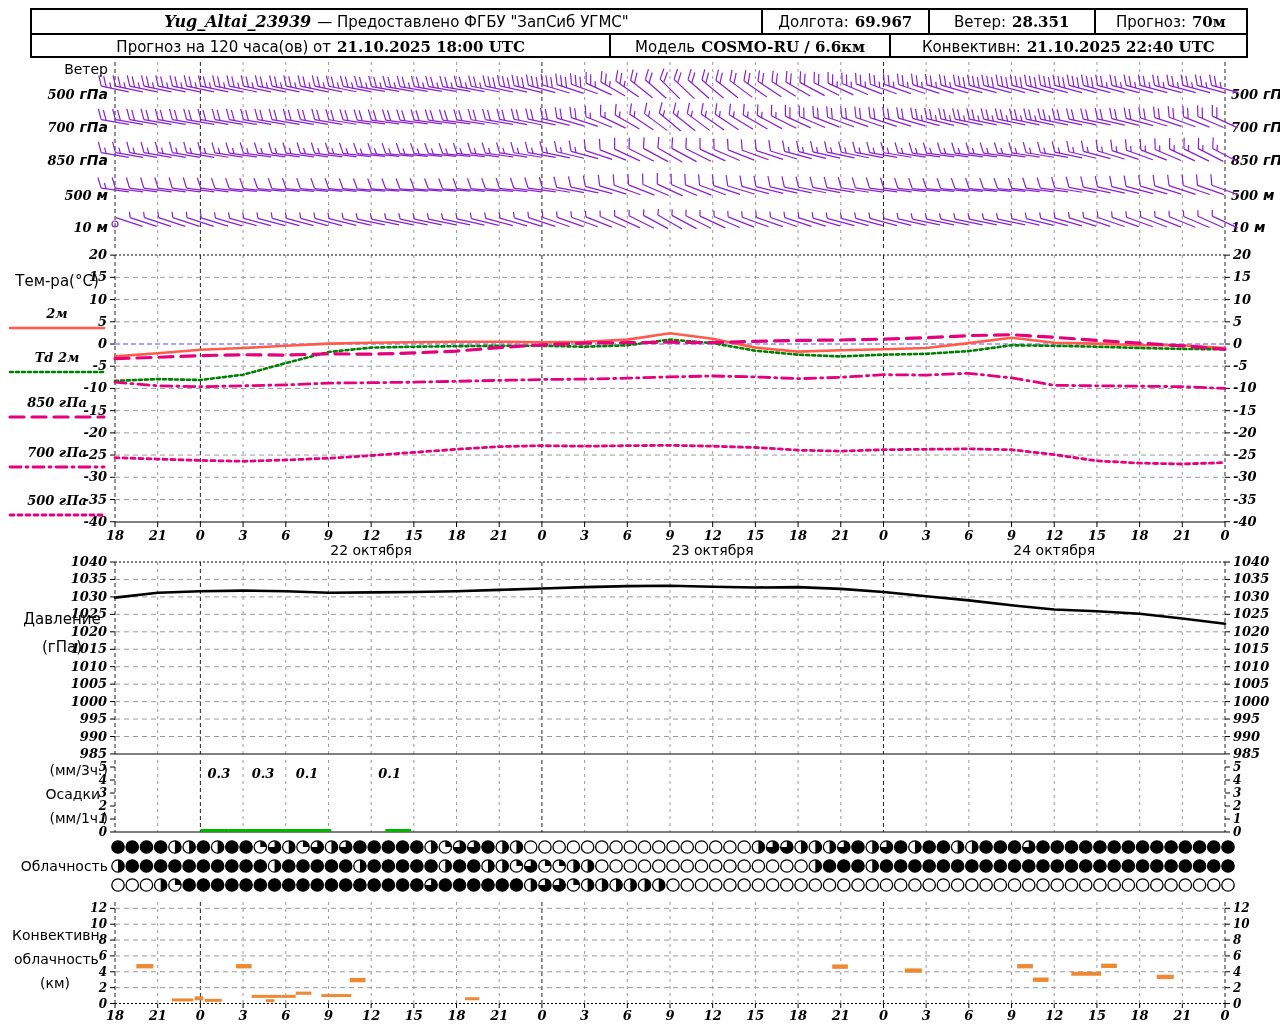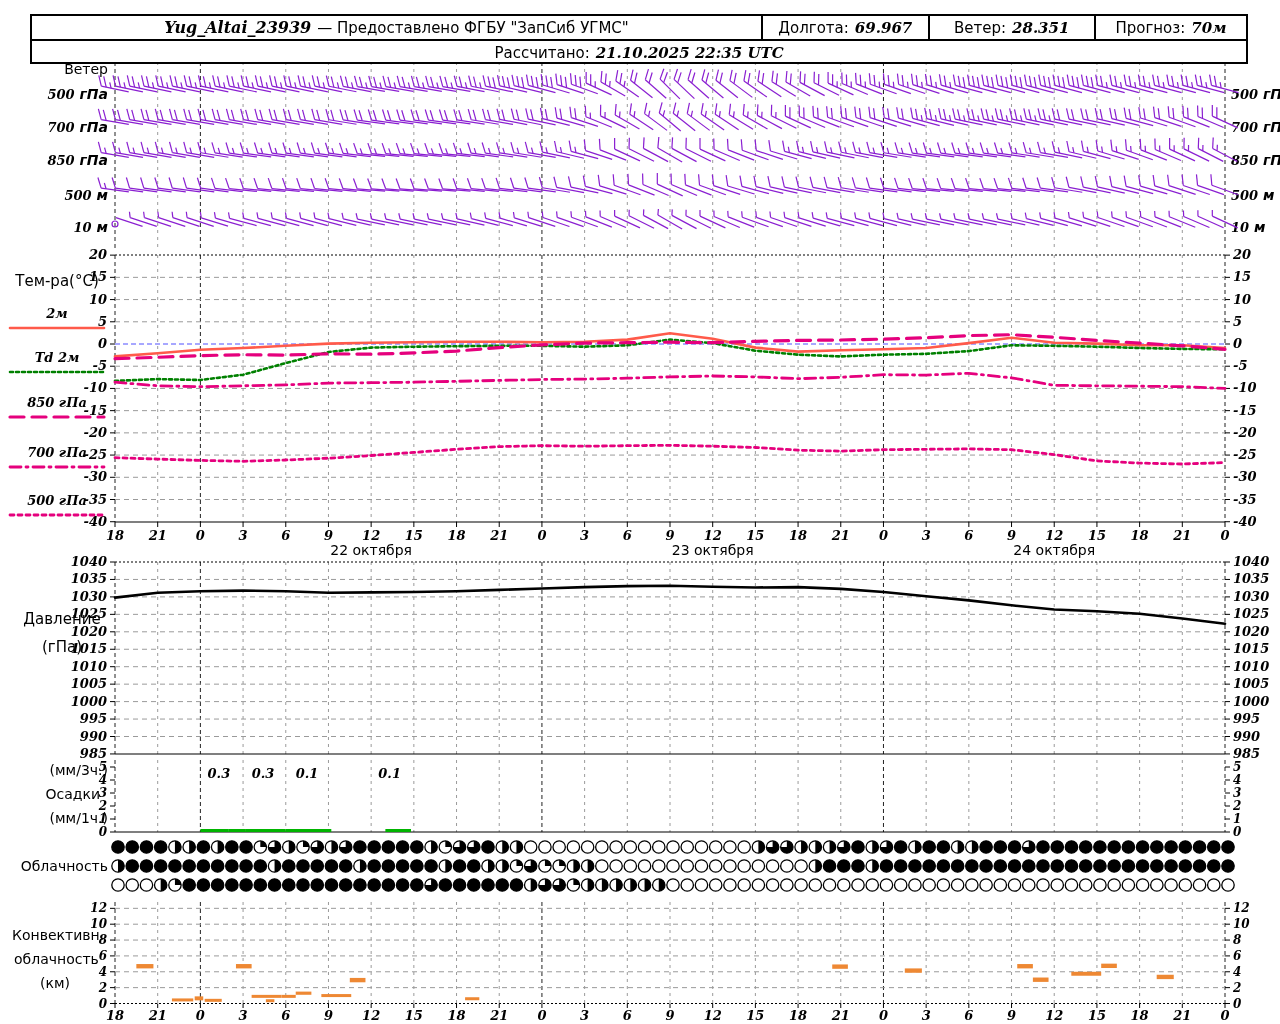--- a/index.html
+++ b/index.html
@@ -1,27 +1,27 @@
 <!DOCTYPE html>
 <html><head>
 <meta charset="utf-8">
 <style>
   html,body{margin:0;padding:0;background:#fff;}
   #page{position:relative;width:1280px;height:1024px;background:#fff;overflow:hidden;
         font-family:"DejaVu Sans",sans-serif;}
   #chart{position:absolute;left:0;top:0;}
   
   #hdr{position:absolute;left:30px;top:8px;width:1218px;height:50px;border:2px solid #000;
-       box-sizing:border-box;background:#fff;margin-top:6px;}
+       box-sizing:border-box;background:#fff;}
   .hrow{display:flex;height:23px;align-items:center;}
   .hrow1{border-bottom:2px solid #000;}
   .hcell{display:flex;align-items:center;justify-content:center;height:100%;
          font-size:15px;white-space:nowrap;gap:6px;}
   .hcell + .hcell{border-left:2px solid #000;}
-  .val{font-family:"DejaVu Serif",serif;font-style:italic;font-weight:bold;}
+  .val{font-family:"DejaVu Serif",serif;font-weight:bold;}
   .station{font-family:"DejaVu Serif",serif;font-style:italic;font-weight:bold;font-size:16px;}
   .modelname{font-family:"DejaVu Serif",serif;font-weight:bold;}
   
   .num{font-family:"DejaVu Serif",serif;font-style:italic;font-weight:bold;font-size:13px;fill:#000;}
   .num12{font-family:"DejaVu Serif",serif;font-style:italic;font-weight:bold;font-size:12px;fill:#000;}
   .lbl{font-family:"DejaVu Sans",sans-serif;font-size:14px;fill:#000;}
   .lbl15{font-family:"DejaVu Sans",sans-serif;font-size:15px;fill:#000;}
   .wlab{font-family:"DejaVu Serif",serif;font-style:italic;font-weight:bold;font-size:13px;fill:#000;}
 </style>
 </head>
@@ -1950,19 +1950,27 @@
       <div class="hcell" style="flex:1.15">
         <span>Ветер:</span>
         <span class="val">28.351</span>
       </div>
       <div class="hcell" style="flex:1.05">
         <span>Прогноз:</span>
         <span class="val">70м</span>
       </div>
     </div>
     <div class="hrow">
+      <div class="hcell" style="flex:2.6">
+        <span>Прогноз на 120 часа(ов) от</span>
+        <span class="val">21.10.2025 18:00 UTC</span>
+      </div>
+      <div class="hcell" style="flex:1.25">
+        <span>Модель</span>
+        <span class="modelname">COSMO-RU / 6.6км</span>
+      </div>
       <div class="hcell" style="flex:1.6">
-        <span>Рассчитано:</span>
-        <span class="val">21.10.2025 22:35 UTC</span>
+        <span>Конвективн:</span>
+        <span class="val">21.10.2025 22:40 UTC</span>
       </div>
     </div>
   </div>
 </div>
 
 </body></html>

